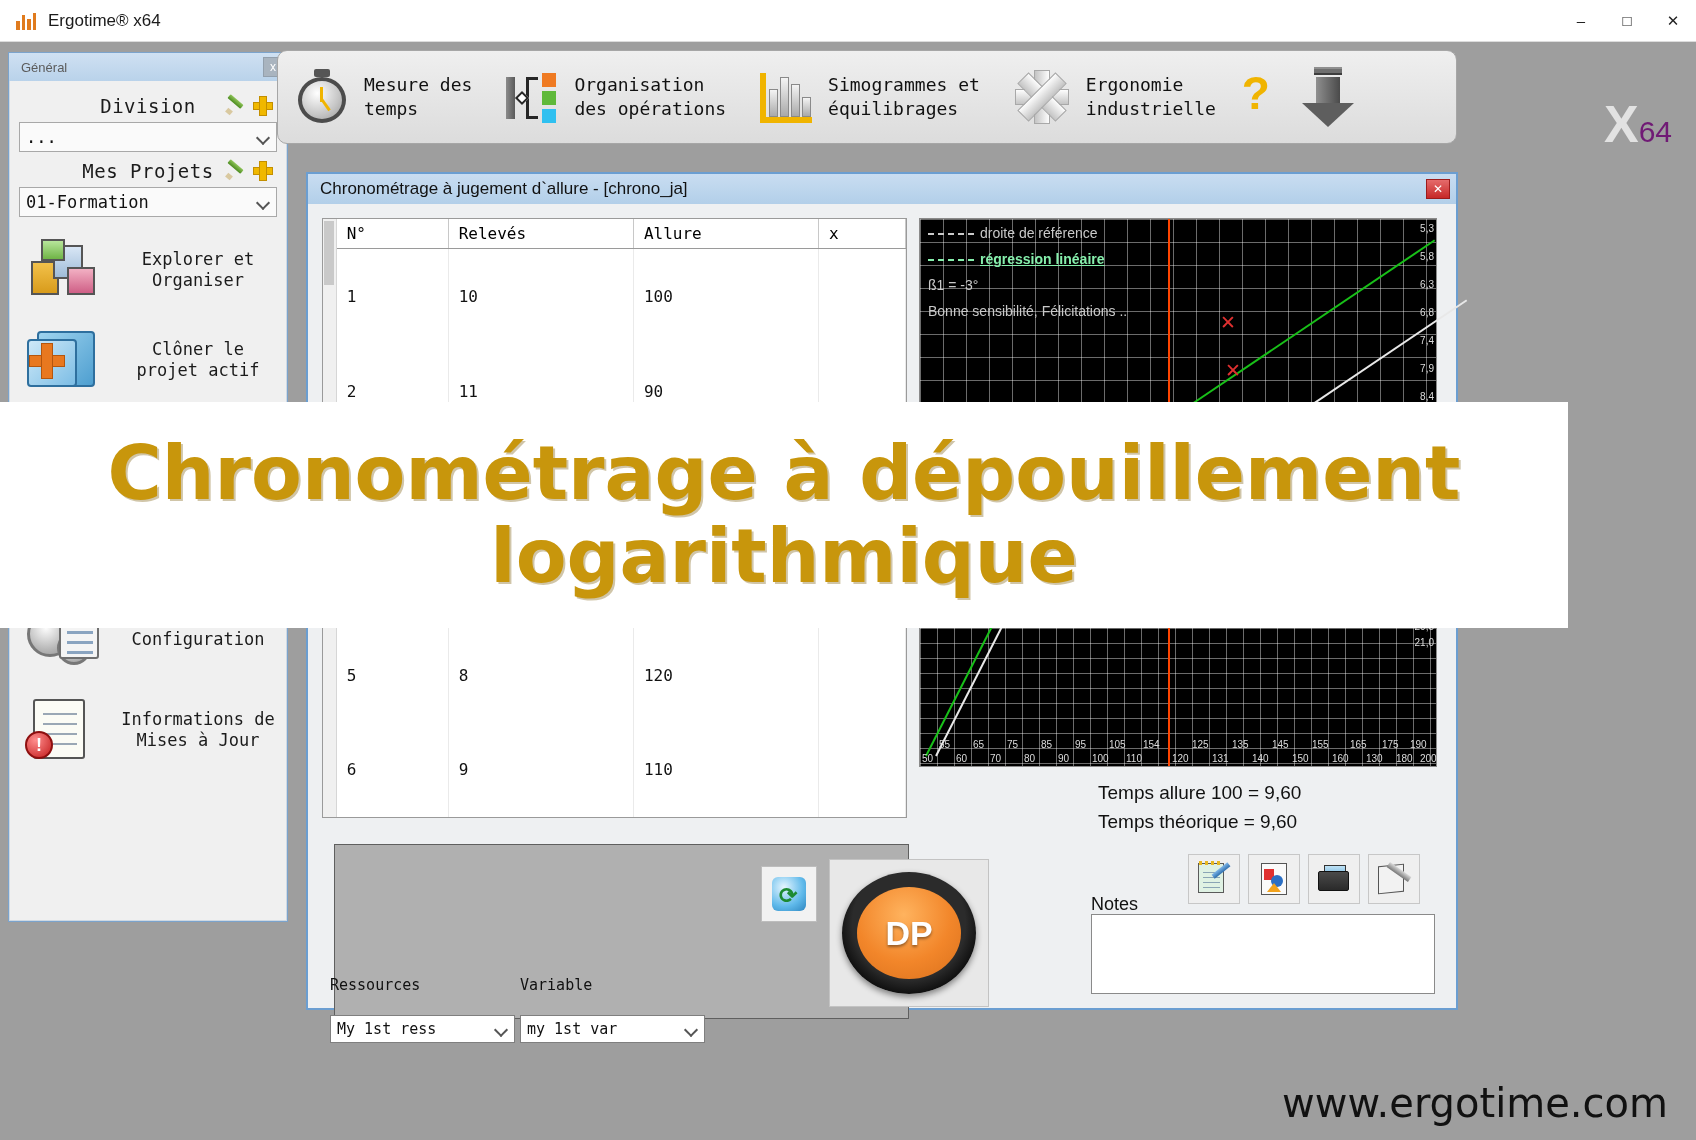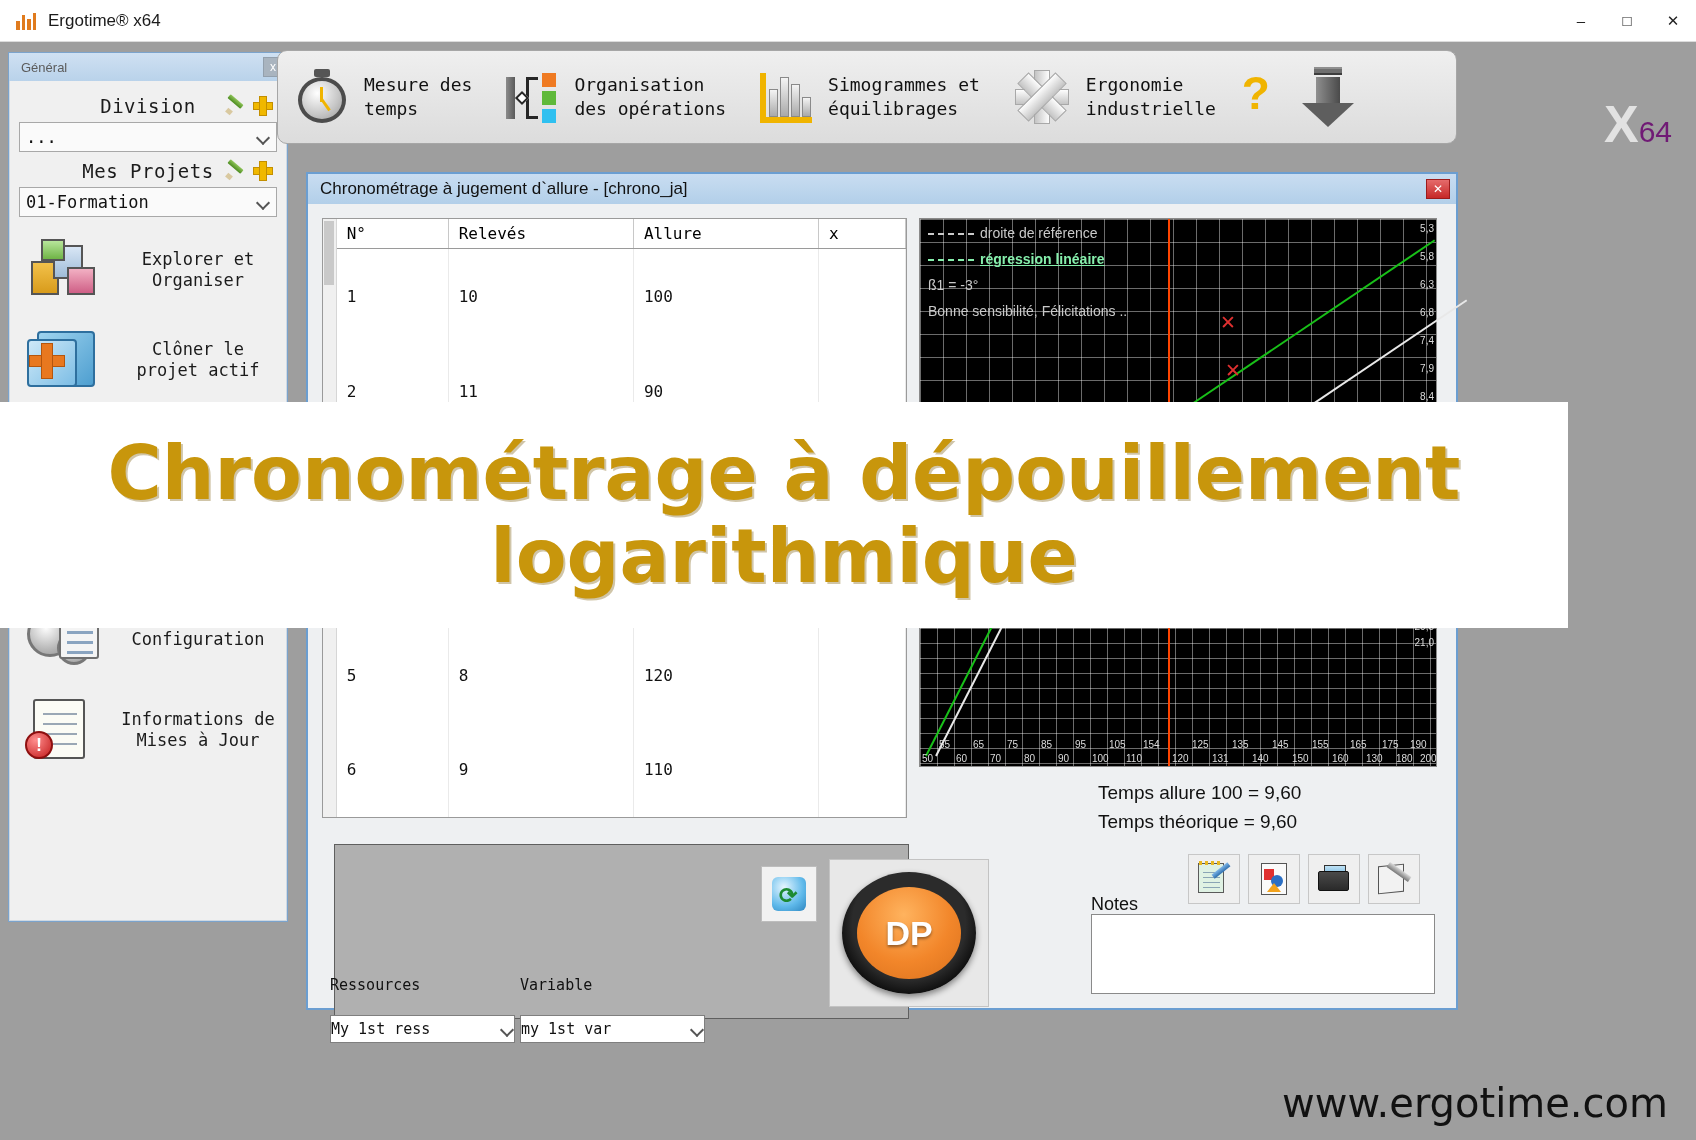--- a/index.html
+++ b/index.html
@@ -378,21 +378,21 @@
   .nic-del .sheet{ position:absolute; left:2px; top:4px; width:26px; height:28px;
     background:#f2f2f2; border:1px solid #555; transform:skewY(-6deg);}
   .nic-del .pen2{ position:absolute; left:10px; top:8px; width:26px; height:6px;
     background:linear-gradient(#d9d9d9,#777); transform:rotate(35deg);}
 
   
   .fldgroup{ position:absolute; }
   .fldgroup .cap{ font-size:15px; color:#111; margin-bottom:21px; display:block;}
   .fldgroup .sel{
     width:185px; height:28px; background:#fff; border:1px solid #7f7f7f;
-    display:flex; align-items:center; padding:0 0; font-size:15px; color:#111;
+    display:flex; align-items:center; padding:0 6px; font-size:15px; color:#111;
   }
   .fldgroup .sel .v{ flex:1; }
   #grp-ressources{ left:22px; top:772px; }
   #grp-variable{ left:212px; top:772px; }
 
   
   #overlay {
     position:absolute; left:0; top:402px; width:1568px; height:226px;
     background:#ffffff; display:flex; align-items:center; justify-content:center;
     z-index:50;

